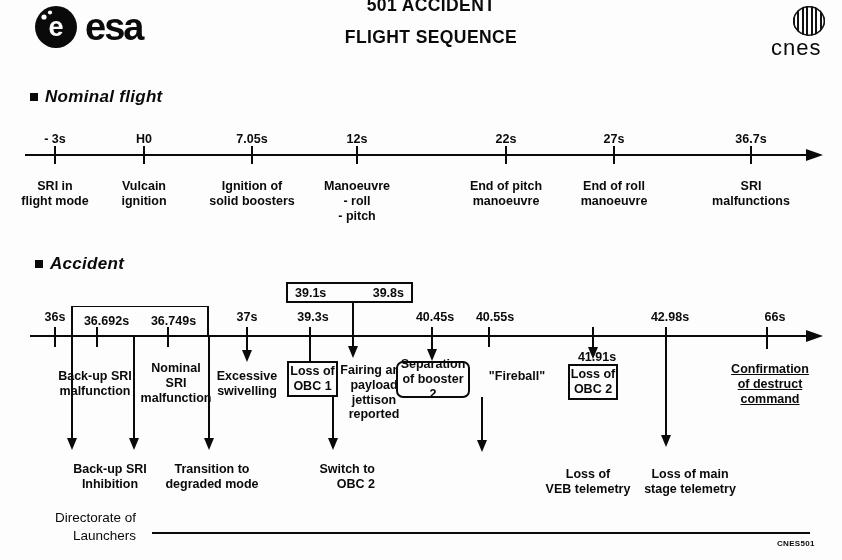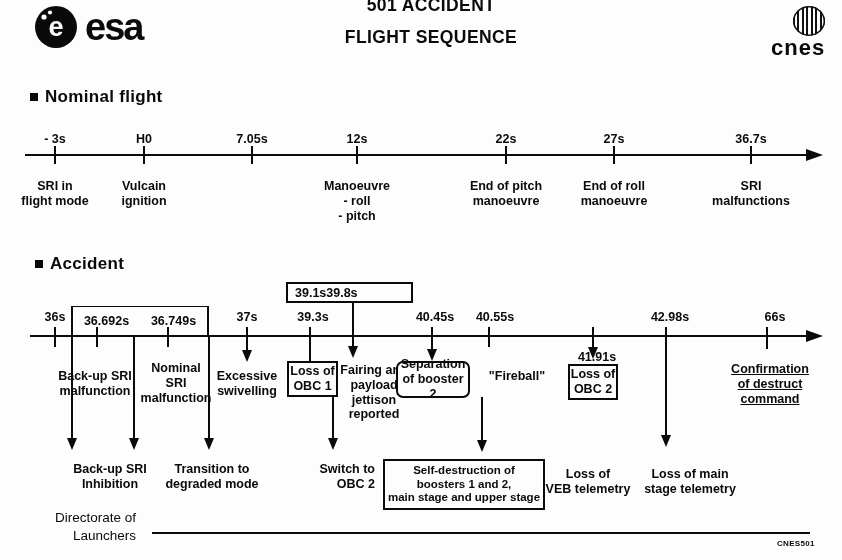--- a/index.html
+++ b/index.html
@@ -13,27 +13,27 @@
   .hline{position:absolute;height:2px;background:#0a0a0a;}
   .ah-d{position:absolute;width:0;height:0;border-left:5px solid transparent;
         border-right:5px solid transparent;border-top:12px solid #0a0a0a;}
   .ah-r{position:absolute;width:0;height:0;border-top:6px solid transparent;
         border-bottom:6px solid transparent;border-left:17px solid #0a0a0a;}
   .box{position:absolute;border:2px solid #0a0a0a;box-sizing:border-box;}
   .lblbox{display:flex;align-items:center;justify-content:center;text-align:center;
           font-weight:bold;white-space:pre-line;font-size:12.5px;line-height:1.18;background:#fdfdfd;}
   .timebox{display:flex;align-items:center;font-weight:bold;font-size:12.5px;}
   .sec-bullet{position:absolute;width:8px;height:8px;background:#0a0a0a;}
-  .sec-head{position:absolute;font-size:17px;font-weight:bold;letter-spacing:0.3px;}
+  .sec-head{position:absolute;font-size:17px;font-weight:bold;letter-spacing:0.3px;font-style:italic;}
   .title{position:absolute;font-weight:bold;font-size:17.5px;text-align:center;letter-spacing:0.4px;}
   .esa-word{font-weight:bold;font-size:38px;letter-spacing:-2px;line-height:1;}
   .cnes-globe{position:absolute;width:32px;height:30px;border-radius:50%;
               background:repeating-linear-gradient(90deg,#111 0 2px,#fdfdfd 2px 4.5px);
               box-shadow:inset 0 0 0 1.5px #111;}
-  .cnes-word{position:absolute;font-size:22px;font-weight:700;letter-spacing:1px;line-height:1;}
+  .cnes-word{position:absolute;font-size:22px;font-weight:400;letter-spacing:1px;line-height:1;}
   .small-ref{position:absolute;font-size:8px;font-weight:bold;letter-spacing:0.3px;}
   .foot{position:absolute;font-size:13.5px;font-weight:normal;text-align:right;white-space:pre-line;line-height:1.3;}
 </style>
 </head>
 <body>
 
 <div class="page">
 
   <div class="abs" style="left:33px;top:3px;width:180px;height:48px;display:flex;align-items:center;gap:6px;">
     <svg width="46" height="44">
@@ -64,20 +64,22 @@
   <div class="t lbl" style="left:-5px;top:179px;width:120px;">SRI in
 flight mode</div>
 
   <div class="time" style="left:89px;top:132px;width:110px;">H0</div>
   <div class="tick" style="left:143px;top:146px;height:18px;"></div>
   <div class="t lbl" style="left:84px;top:179px;width:120px;">Vulcain
 ignition</div>
 
   <div class="time" style="left:197px;top:132px;width:110px;">7.05s</div>
   <div class="tick" style="left:251px;top:146px;height:18px;"></div>
+  <div class="t lbl" style="left:192px;top:179px;width:120px;">Ignition of
+solid boosters</div>
 
   <div class="time" style="left:302px;top:132px;width:110px;">12s</div>
   <div class="tick" style="left:356px;top:146px;height:18px;"></div>
   <div class="t lbl" style="left:297px;top:179px;width:120px;">Manoeuvre
 - roll
 - pitch</div>
 
   <div class="time" style="left:451px;top:132px;width:110px;">22s</div>
   <div class="tick" style="left:505px;top:146px;height:18px;"></div>
   <div class="t lbl" style="left:446px;top:179px;width:120px;">End of pitch
@@ -100,21 +102,21 @@
   <div class="ah-r" style="left:806px;top:330px;"></div>
 
   <div class="time" style="left:25px;top:310px;width:60px;">36s</div>
   <div class="box timebox" style="left:71px;top:306px;width:138px;height:29px;justify-content:space-around;border-bottom:none;border-top-width:1px;">
     <span>36.692s</span>
     <span>36.749s</span>
   </div>
   <div class="time" style="left:217px;top:310px;width:60px;">37s</div>
   <div class="time" style="left:283px;top:310px;width:60px;">39.3s</div>
 
-  <div class="box timebox" style="left:286px;top:282px;width:127px;height:21px;padding:0 7px;">
+  <div class="box timebox" style="left:286px;top:282px;width:127px;height:21px;justify-content:space-between;padding:0 7px;">
     <span>39.1s</span>
     <span>39.8s</span>
   </div>
 
   <div class="time" style="left:405px;top:310px;width:60px;">40.45s</div>
   <div class="time" style="left:465px;top:310px;width:60px;">40.55s</div>
   <div class="time" style="left:567px;top:310px;width:60px;margin-top:40px;">41.91s</div>
   <div class="time" style="left:640px;top:310px;width:60px;">42.98s</div>
   <div class="time" style="left:745px;top:310px;width:60px;">66s</div>
 
@@ -177,23 +179,20 @@
   <div class="t lbl" style="left:720px;top:362px;width:100px;text-decoration:underline;">Confirmation
 of destruct
 command</div>
 
   <div class="t lbl" style="left:50px;top:462px;width:120px;">Back-up SRI
 Inhibition</div>
   <div class="t lbl" style="left:152px;top:462px;width:120px;">Transition to
 degraded mode</div>
   <div class="t lbl" style="left:275px;top:462px;width:100px;text-align:right;">Switch to
 OBC 2</div>
-  <div class="box lblbox" style="left:383px;top:459px;width:162px;height:51px;font-size:11.5px;">Self-destruction of
-boosters 1 and 2,
-main stage and upper stage</div>
   <div class="t lbl" style="left:538px;top:467px;width:100px;">Loss of
 VEB telemetry</div>
   <div class="t lbl" style="left:630px;top:467px;width:120px;">Loss of main
 stage telemetry</div>
 
   <div class="foot" style="left:20px;top:509px;width:116px;">Directorate of
 Launchers</div>
   <div class="hline" style="left:152px;top:532px;width:658px;"></div>
   <div class="small-ref" style="left:777px;top:539px;">CNES501</div>
 

